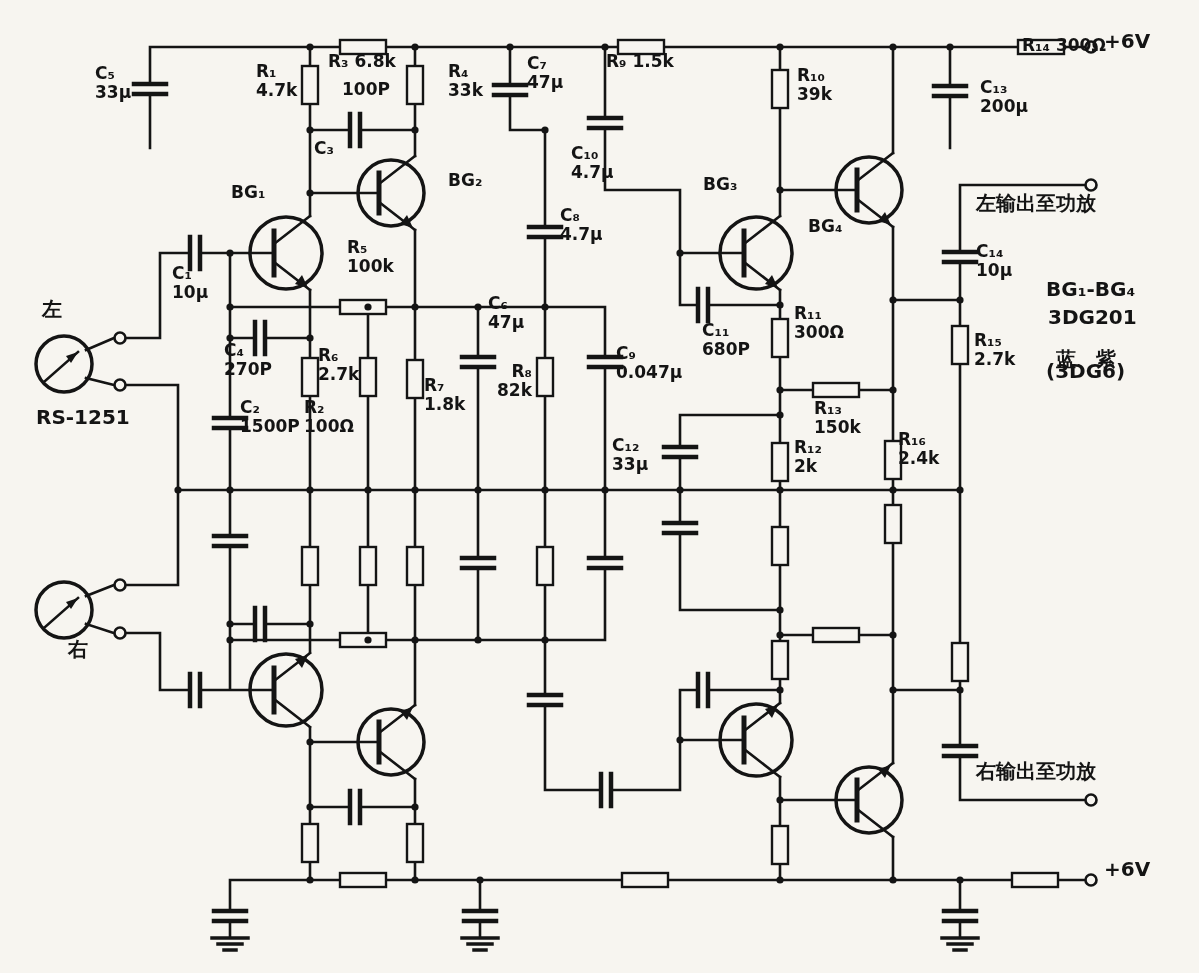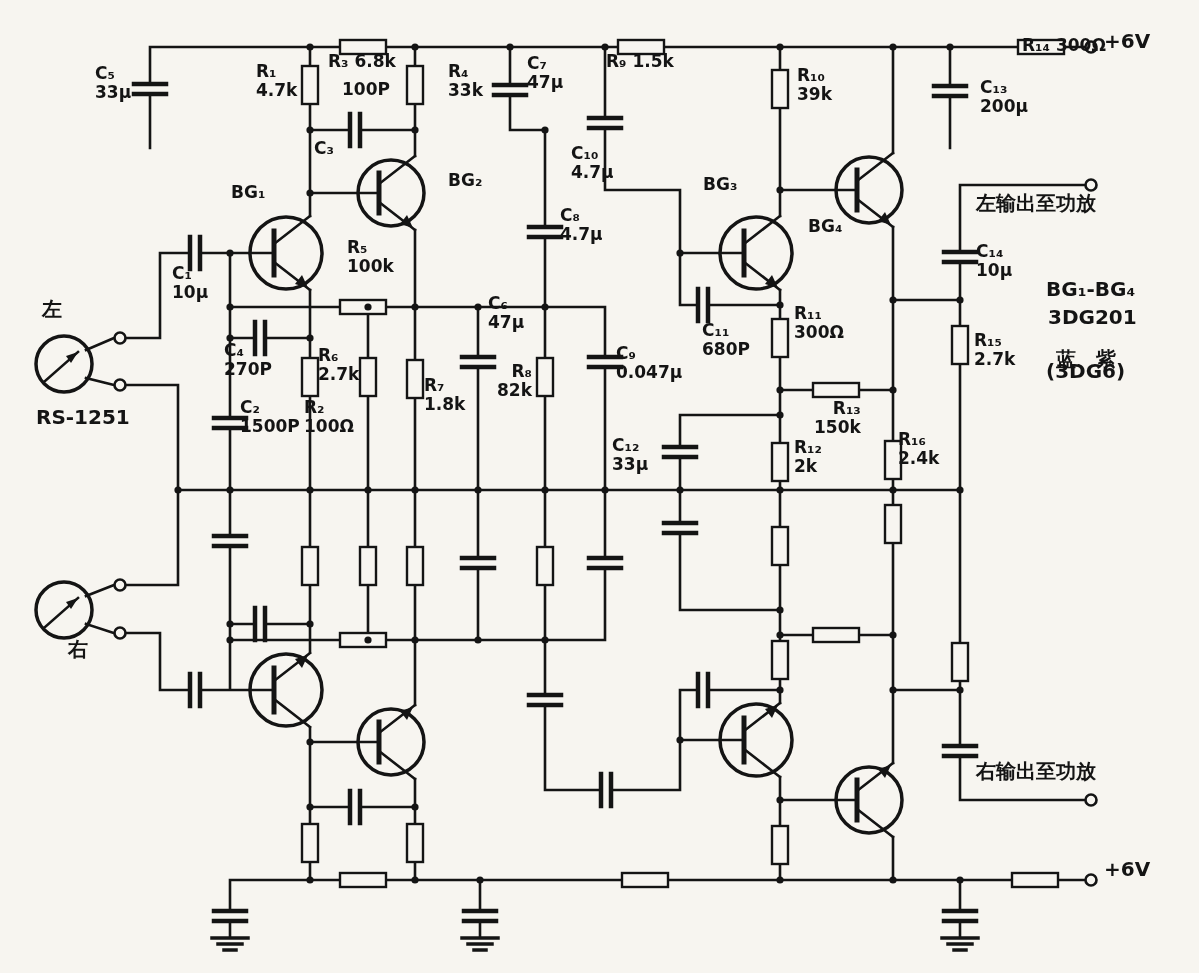--- a/index.html
+++ b/index.html
@@ -405,21 +405,21 @@
         <div>2.7k</div>
       </div>
       <div class="lbl" style="left: 240px; top: 398px;">
         <div>C₂</div>
         <div>1500P</div>
       </div>
       <div class="lbl" style="left: 304px; top: 398px;">
         <div>R₂</div>
         <div>100Ω</div>
       </div>
-      <div class="lbl" style="left: 814px; top: 399px; text-align: right;">
+      <div class="lbl" style="left: 814px; top: 399px;">
         <div>R₁₃</div>
         <div>150k</div>
       </div>
       <div class="lbl" style="left: 612px; top: 436px;">
         <div>C₁₂</div>
         <div>33μ</div>
       </div>
       <div class="lbl" style="left: 794px; top: 438px;">
         <div>R₁₂</div>
         <div>2k</div>

